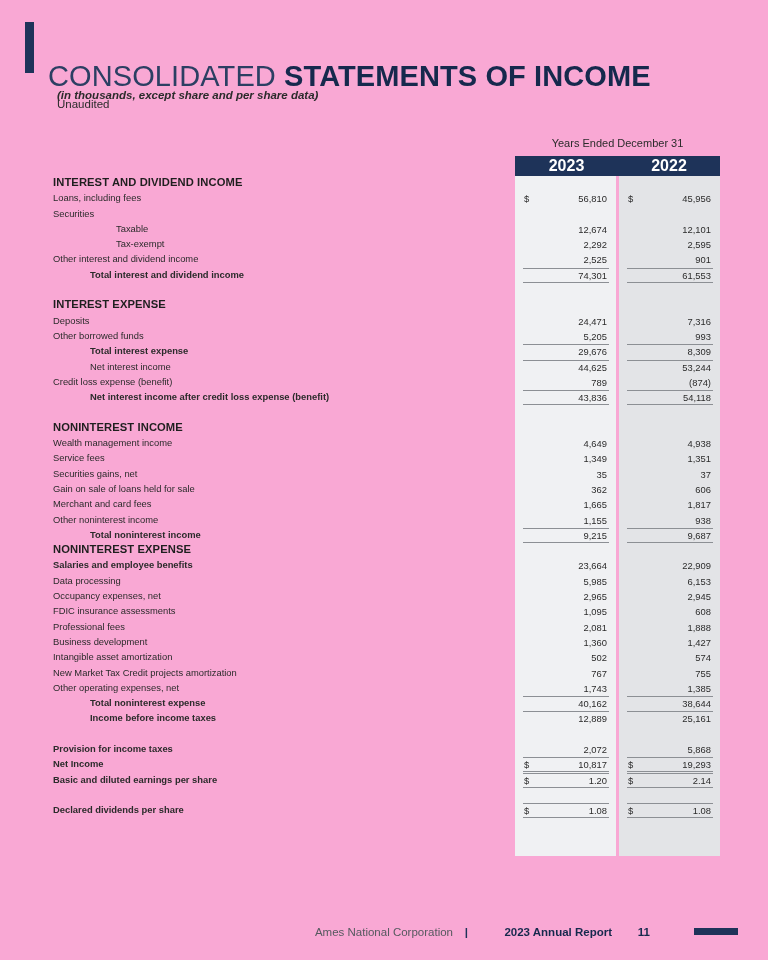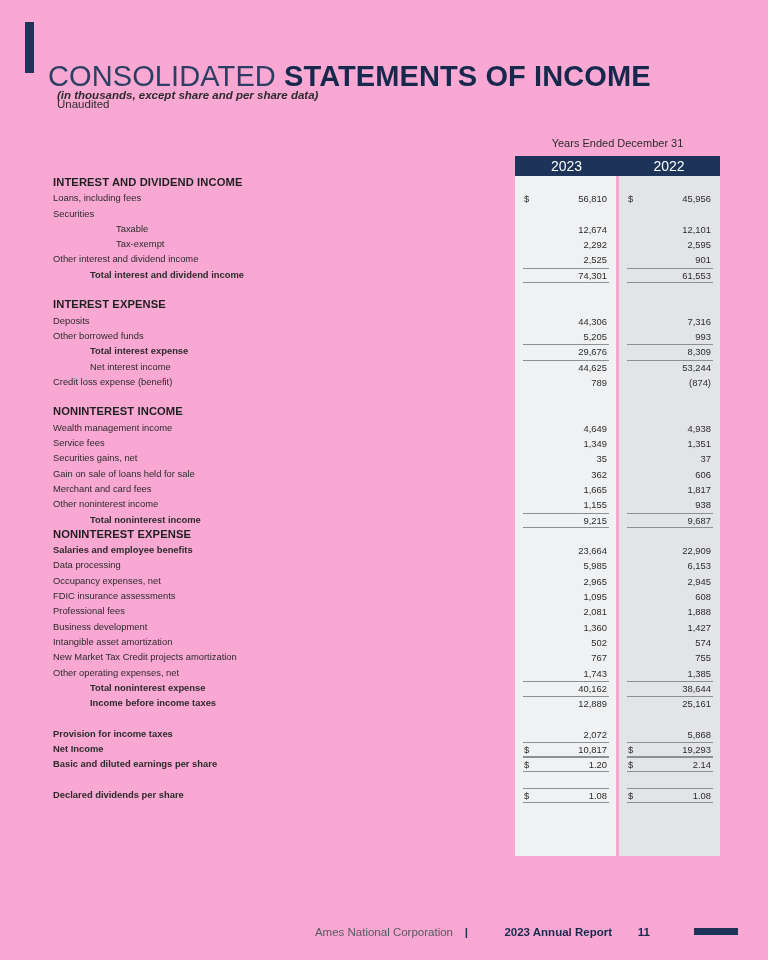--- a/index.html
+++ b/index.html
@@ -75,22 +75,22 @@
     position: absolute;
     left: 515px; top: 156px;
     width: 205px; height: 20px;
     background: #1e3359;
   }
   .header-cell {
     position: absolute;
     top: 0; height: 20px;
     line-height: 20px;
     text-align: center;
-    font-size: 14px;
-    font-weight: 400;
+    font-size: 16px;
+    font-weight: 700;
     color: #ffffff;
   }
   #header-cell-2023 { left: 0px;   width: 103px; }
   #header-cell-2022 { left: 103px; width: 102px; }
 
   
   .value-col {
     position: absolute;
     top: 176px;
     height: 680px;
@@ -285,21 +285,21 @@
           <span class="amt">61,553</span>
         </div>
       </div>
       <div class="row gap"></div>
       <div class="row">
         <div class="label section">INTEREST EXPENSE</div>
       </div>
       <div class="row">
         <div class="label">Deposits</div>
         <div class="cell c1">
-          <span class="amt">44,306</span>
+          <span class="amt">24,471</span>
         </div>
         <div class="cell c2">
           <span class="amt">7,316</span>
         </div>
       </div>
       <div class="row">
         <div class="label">Other borrowed funds</div>
         <div class="cell c1">
           <span class="amt">5,205</span>
         </div>
@@ -329,20 +329,33 @@
           <span class="amt">53,244</span>
         </div>
       </div>
       <div class="row">
         <div class="label">Credit loss expense (benefit)</div>
         <div class="cell c1">
           <span class="amt">789</span>
         </div>
         <div class="cell c2">
           <span class="amt">(874)</span>
+        </div>
+      </div>
+      <div class="row">
+        <div class="label i2 b">Net interest income after credit loss expense (benefit)</div>
+        <div class="rule c1 top"></div>
+        <div class="rule c1 bottom"></div>
+        <div class="cell c1">
+          <span class="amt">43,836</span>
+        </div>
+        <div class="rule c2 top"></div>
+        <div class="rule c2 bottom"></div>
+        <div class="cell c2">
+          <span class="amt">54,118</span>
         </div>
       </div>
       <div class="row gap"></div>
       <div class="row">
         <div class="label section">NONINTEREST INCOME</div>
       </div>
       <div class="row">
         <div class="label">Wealth management income</div>
         <div class="cell c1">
           <span class="amt">4,649</span>

